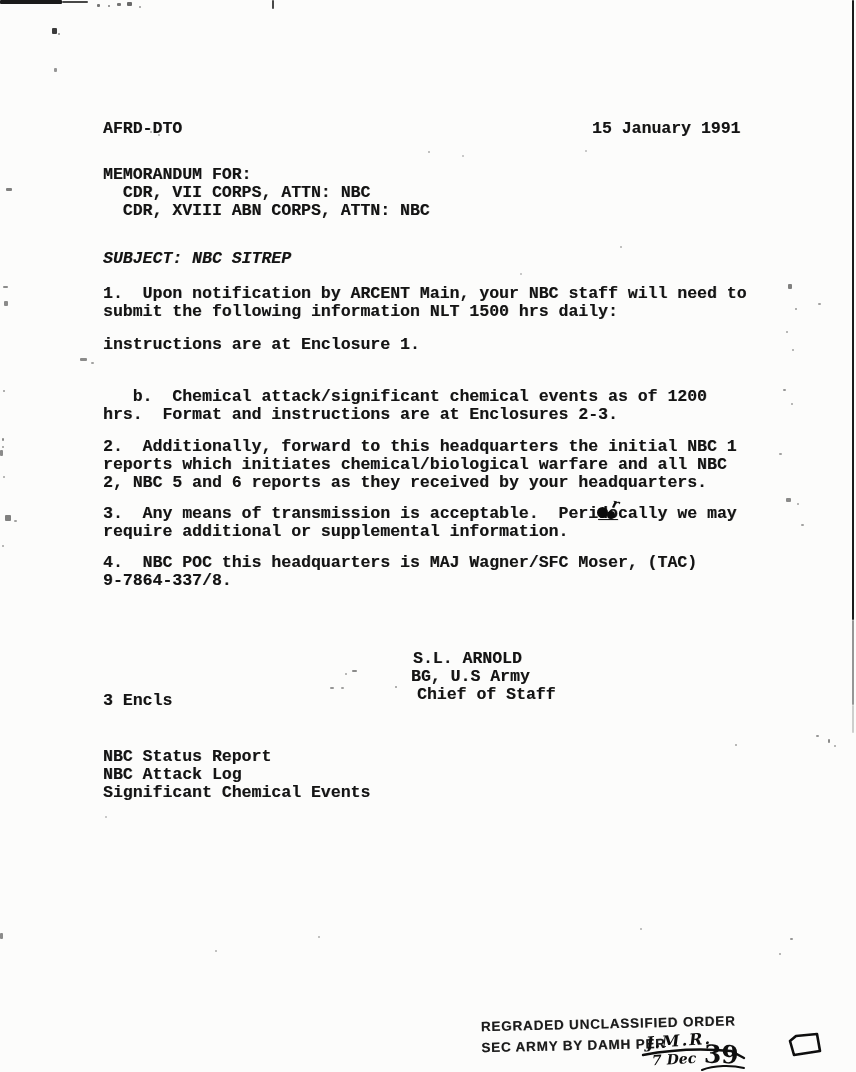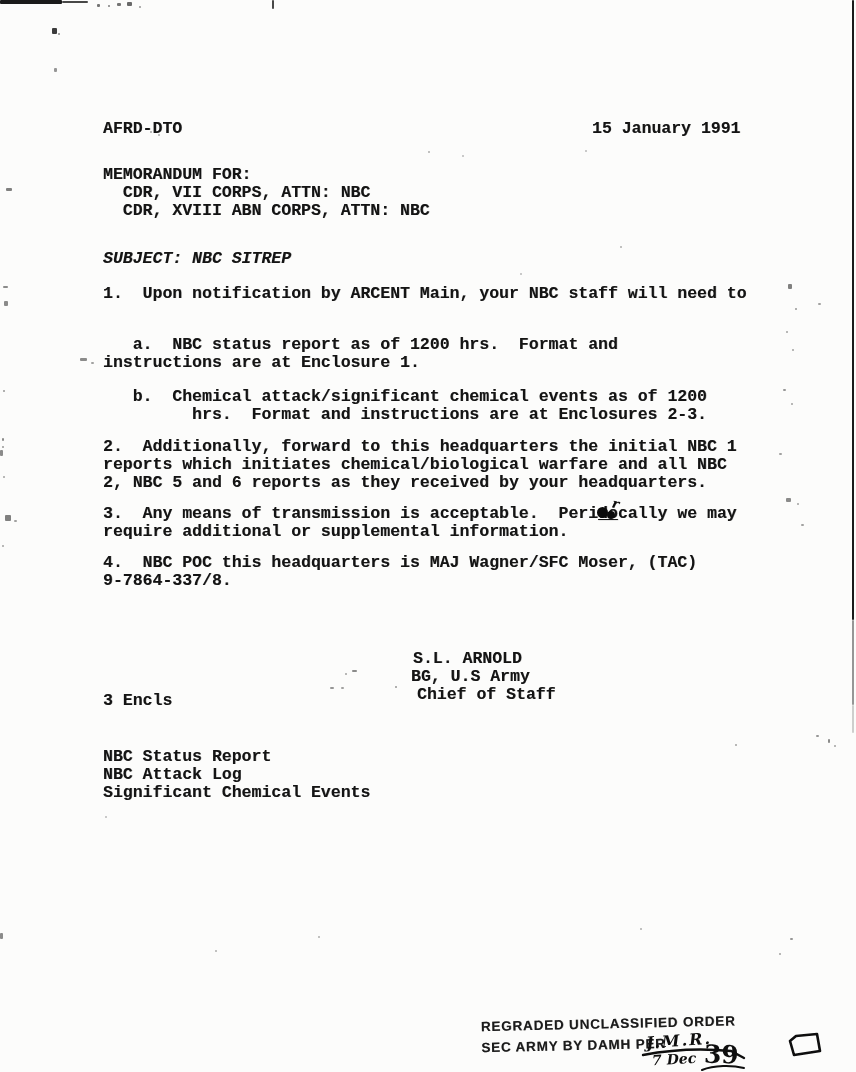--- a/index.html
+++ b/index.html
@@ -58,28 +58,28 @@
   <div class="tw" style="top:166px;">
     <span class="ln">MEMORANDUM FOR:</span>
     <span class="ln">  CDR, VII CORPS, ATTN: NBC</span>
     <span class="ln">  CDR, XVIII ABN CORPS, ATTN: NBC</span>
   </div>
 
   <div class="tw italic" style="top:250px;">SUBJECT: NBC SITREP</div>
 
   <div class="tw" style="top:285px;">
     <span class="ln">1.  Upon notification by ARCENT Main, your NBC staff will need to</span>
+    <span class="ln">submit the following information NLT 1500 hrs daily:</span>
   </div>
 
   <div class="tw" style="top:336px;">
-    <span class="ln">   a.  NBC status report as of 1200 hrs.  Format and</span>
     <span class="ln">instructions are at Enclosure 1.</span>
   </div>
 
-  <div class="tw" style="top:388px;text-align:right;">
+  <div class="tw" style="top:388px;">
     <span class="ln">   b.  Chemical attack/significant chemical events as of 1200</span>
     <span class="ln">hrs.  Format and instructions are at Enclosures 2-3.</span>
   </div>
 
   <div class="tw" style="top:438px;">
     <span class="ln">2.  Additionally, forward to this headquarters the initial NBC 1</span>
     <span class="ln">reports which initiates chemical/biological warfare and all NBC</span>
     <span class="ln">2, NBC 5 and 6 reports as they received by your headquarters.</span>
   </div>
 

